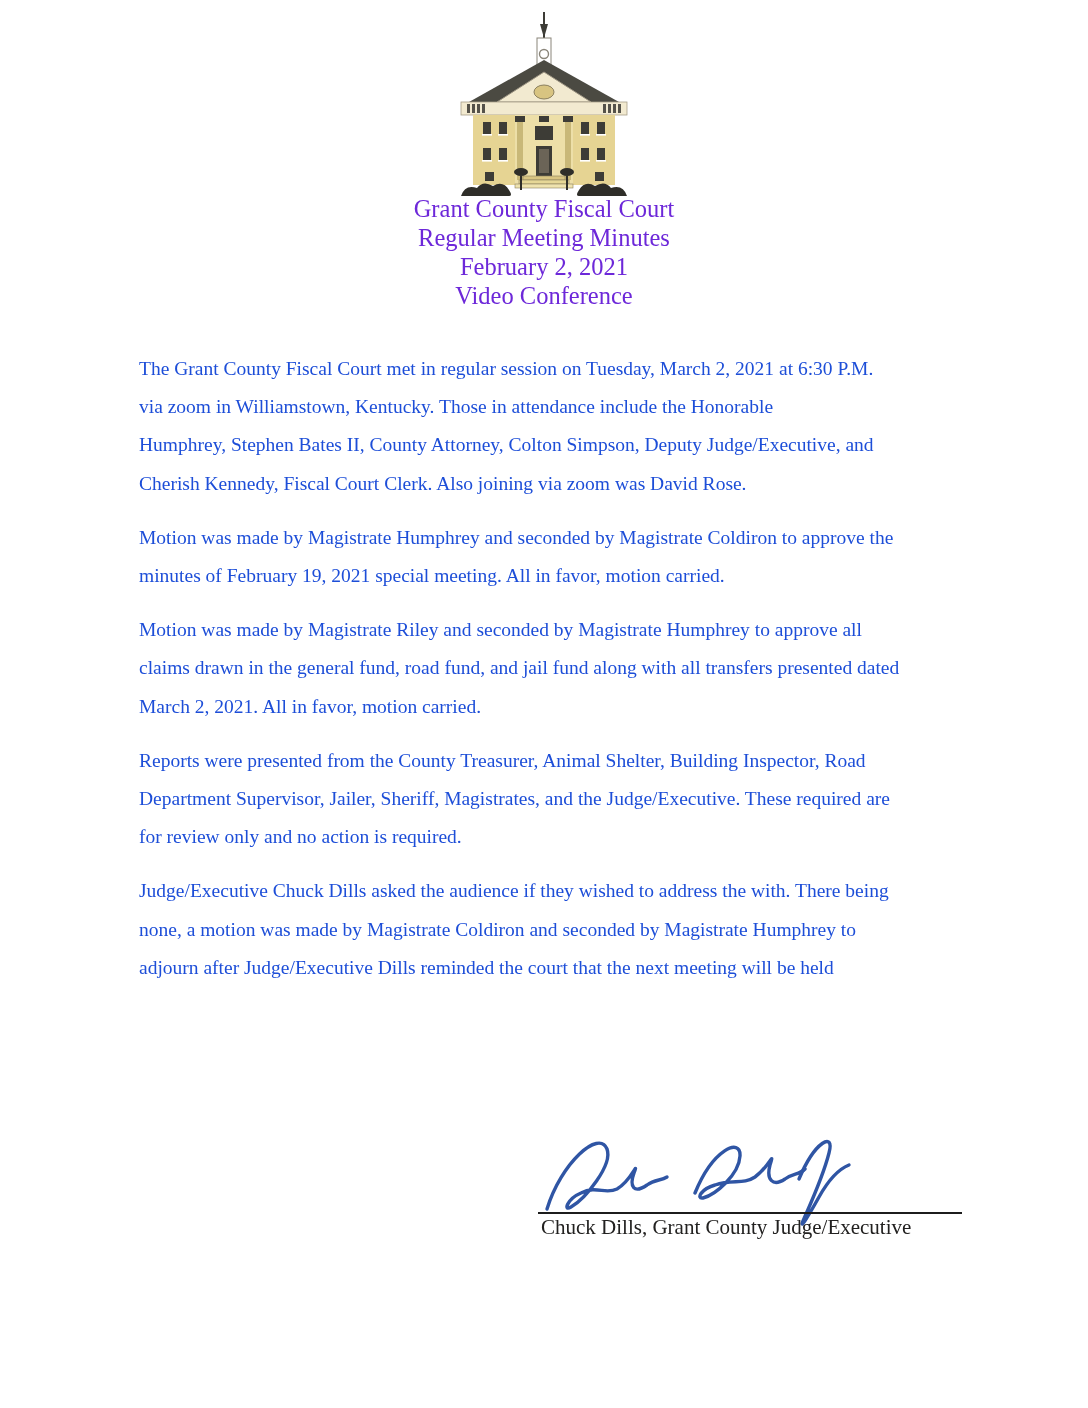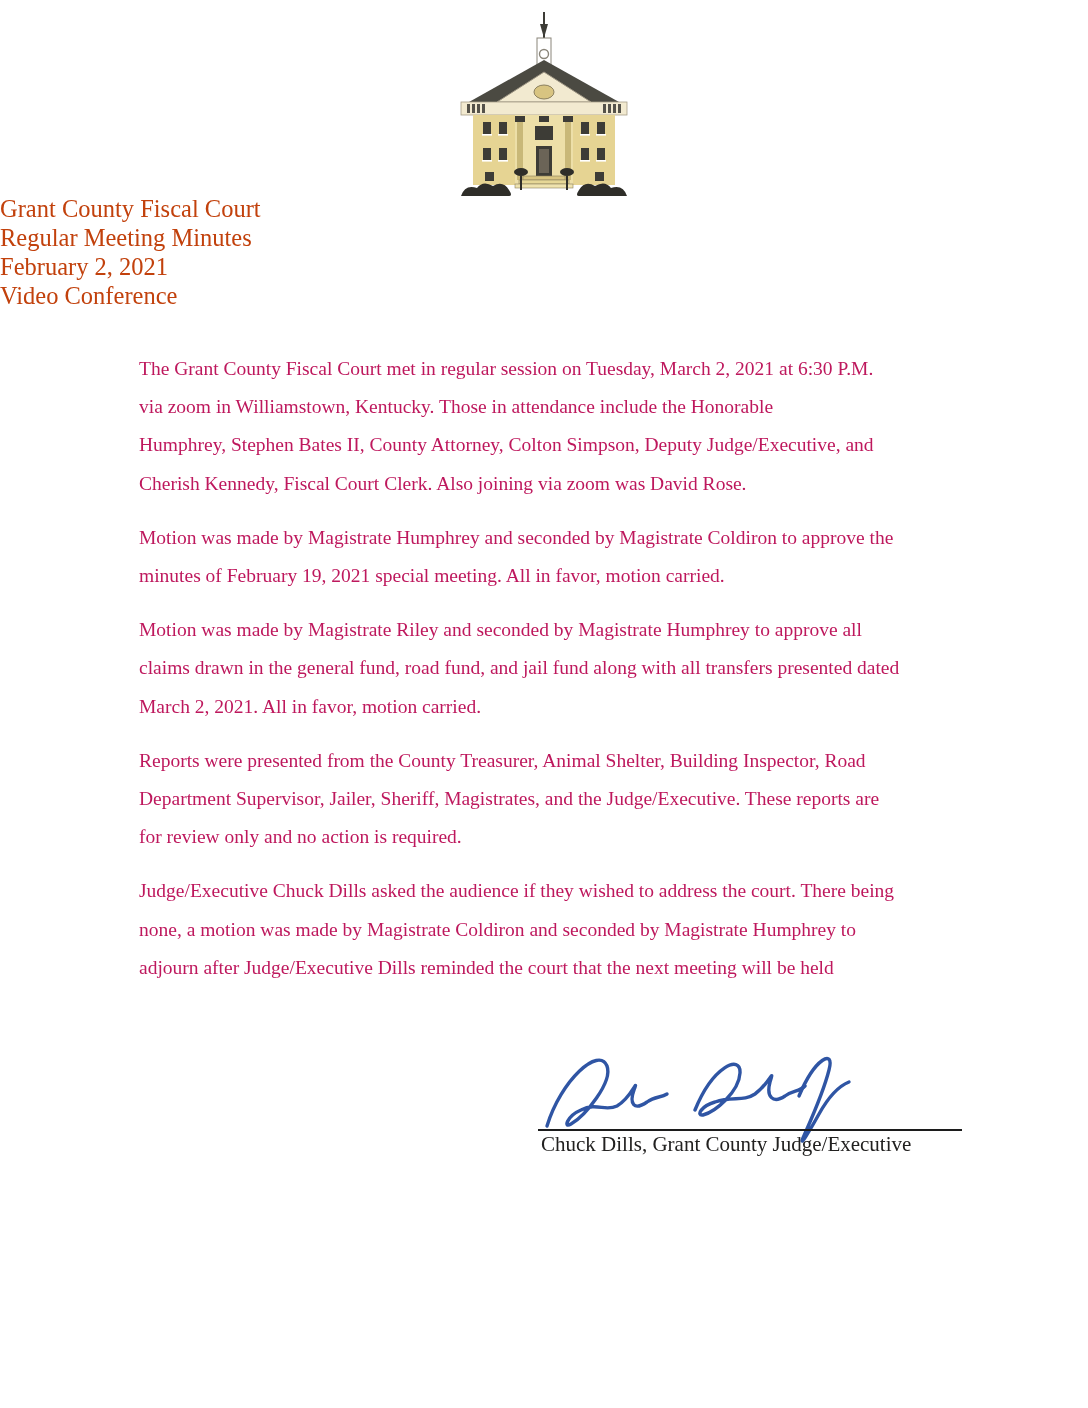--- a/index.html
+++ b/index.html
@@ -22,40 +22,41 @@
     left: 0;
     width: 1088px;
     display: flex;
     justify-content: center;
   }
   .title-block {
     position: absolute;
     top: 194px;
     left: 0;
     width: 1088px;
+    text-align: center;
     font-size: 24.5px;
     line-height: 29px;
-    color: #c2410c;
+    color: #6d28d9;
   }
   .body-block {
     position: absolute;
     top: 350px;
     left: 139px;
     width: 832px;
     font-size: 19.5px;
-    color: #be185d;
+    color: #1d4ed8;
   }
   .para { margin: 0 0 16px 0; }
   .line {
     line-height: 38.2px;
     white-space: nowrap;
   }
   .sig-area {
     position: absolute;
-    top: 1032px;
+    top: 1115px;
     left: 0;
     width: 913px;
     height: 180px;
   }
   .sig-ink {
     position: absolute;
     left: 537px;
     top: 6px;
   }
   .sig-line {
@@ -175,25 +176,25 @@
       <div class="line">Motion was made by Magistrate Humphrey and seconded by Magistrate Coldiron to approve the</div>
       <div class="line">minutes of February 19, 2021 special meeting. All in favor, motion carried.</div>
     </div>
     <div class="para">
       <div class="line">Motion was made by Magistrate Riley and seconded by Magistrate Humphrey to approve all</div>
       <div class="line">claims drawn in the general fund, road fund, and jail fund along with all transfers presented dated</div>
       <div class="line">March 2, 2021. All in favor, motion carried.</div>
     </div>
     <div class="para">
       <div class="line">Reports were presented from the County Treasurer, Animal Shelter, Building Inspector, Road</div>
-      <div class="line">Department Supervisor, Jailer, Sheriff, Magistrates, and the Judge/Executive. These reports are</div>
+      <div class="line">Department Supervisor, Jailer, Sheriff, Magistrates, and the Judge/Executive. These required are</div>
       <div class="line">for review only and no action is required.</div>
     </div>
     <div class="para">
-      <div class="line">Judge/Executive Chuck Dills asked the audience if they wished to address the court. There being</div>
+      <div class="line">Judge/Executive Chuck Dills asked the audience if they wished to address the with. There being</div>
       <div class="line">none, a motion was made by Magistrate Coldiron and seconded by Magistrate Humphrey to</div>
       <div class="line">adjourn after Judge/Executive Dills reminded the court that the next meeting will be held</div>
     </div>
   </div>
 
   <div class="sig-area">
     <svg class="sig-ink" width="330" height="112" viewBox="0 0 330 112">
       <g fill="none" stroke="#2f55a4" stroke-width="3.4" stroke-linecap="round" stroke-linejoin="round">
         <path d="M10 88 C 24 42, 62 8, 70 28 C 76 44, 48 78, 34 86 C 26 91, 30 78, 44 72 C 60 64, 68 74, 80 68 C 94 60, 102 38, 97 52 C 92 66, 97 73, 110 64 C 118 58, 124 60, 130 56"></path>
         <path d="M158 72 C 176 28, 204 16, 203 35 C 202 54, 178 74, 166 77 C 159 78, 164 68, 178 64 C 196 58, 206 64, 218 56 C 232 46, 238 28, 233 44 C 229 59, 236 66, 248 58 C 256 52, 262 54, 268 48"></path>

